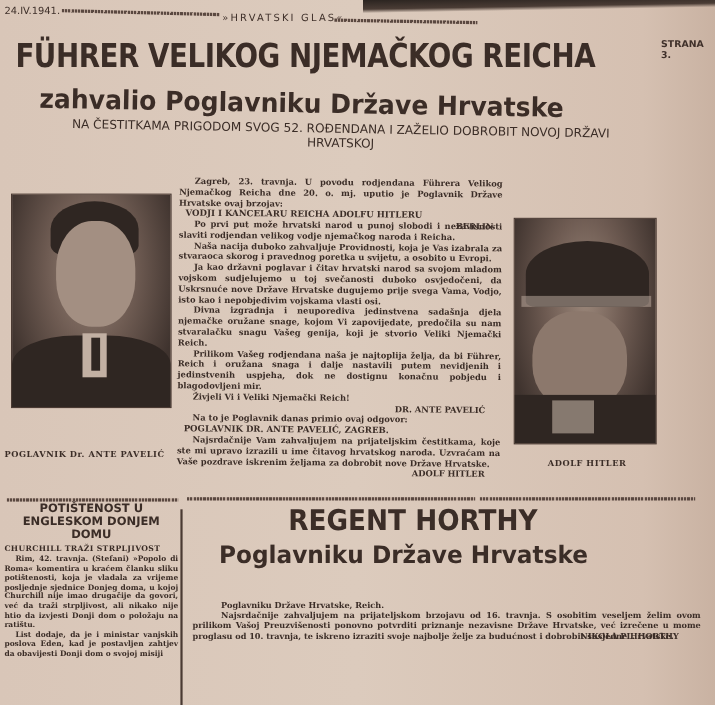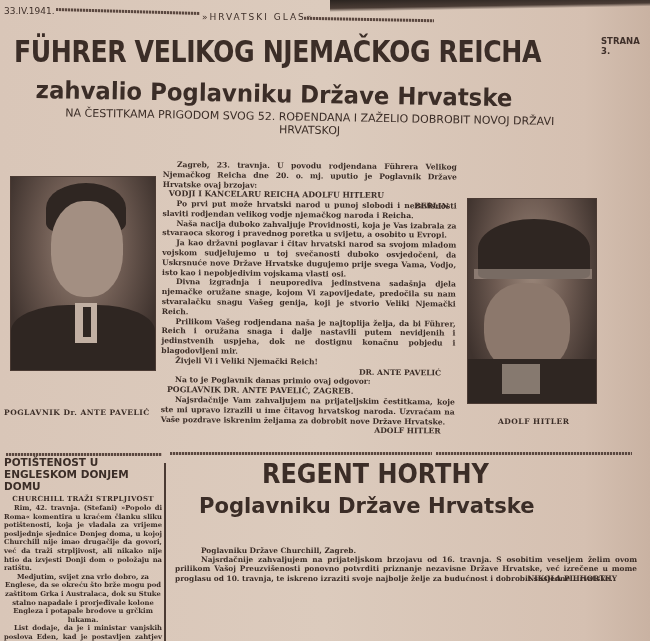--- a/index.html
+++ b/index.html
@@ -73,24 +73,24 @@
   .rule {
     position: absolute; height: 3px;
     background: repeating-linear-gradient(90deg, #5a4840 0 2px, #bba699 2px 3px);
   }
   .vrule { position: absolute; width: 2px; background: #4a3a33; }
   .left-col {
     position: absolute; left: 4px; top: 456px; width: 158px;
   }
   .lc-title {
     font-family: "DejaVu Sans", sans-serif; font-weight: bold; font-size: 10.5px;
-    line-height: 12px; text-align: left; color: #3b2d27;
+    line-height: 12px; text-align: center; color: #3b2d27;
   }
   .lc-sub {
-    font-size: 7px; font-weight: bold; text-align: center; letter-spacing: 0.3px;
+    font-size: 7px; font-weight: bold; letter-spacing: 0.3px;
     margin-top: 2px;
   }
   .lc-body {
     font-size: 6.8px; line-height: 8.6px; font-weight: bold; text-align: justify; margin-top: 1px;
   }
   .lc-body p { margin: 0; text-indent: 10px; }
   .lc-body p.center { text-align: center; text-indent: 0; }
   .horthy-h1 {
     position: absolute; left: 262px; top: 460px;
     font-family: "DejaVu Sans", sans-serif; font-weight: bold; font-size: 26px;
@@ -117,21 +117,21 @@
   .horthy-body p.addr { text-indent: 26px; }
   .horthy-body .sig { text-align: right; padding-right: 20px; margin-top: -9px; text-indent: 0; }
 </style>
 </head>
 <body>
 
 <div class="page">
   <div class="shadow-top"></div>
 
   <div class="masthead">
-    <span class="mh-date">33.IV.1941.</span>
+    <span class="mh-date">24.IV.1941.</span>
     <div class="mh-rule" style="left:52px;top:8px;width:144px;transform:rotate(1.5deg);"></div>
     <span class="mh-title">»HRVATSKI GLAS«</span>
     <div class="mh-rule" style="left:300px;top:16px;width:130px;transform:rotate(1deg);"></div>
     <span class="mh-page">STRANA 3.</span>
   </div>
 
   <div class="h1">FÜHRER VELIKOG NJEMAČKOG REICHA</div>
   <div class="h2">zahvalio Poglavniku Države Hrvatske</div>
   <div class="h3">NA ČESTITKAMA PRIGODOM SVOG 52. ROĐENDANA I ZAŽELIO DOBROBIT NOVOJ DRŽAVI HRVATSKOJ</div>
 
@@ -173,25 +173,24 @@
   <div class="rule" style="left:6px;top:453px;width:156px;"></div>
   <div class="rule" style="left:170px;top:452px;width:262px;"></div>
   <div class="rule" style="left:436px;top:452px;width:196px;"></div>
   <div class="vrule" style="left:164px;top:463px;height:178px;"></div>
 
   <div class="left-col">
     <div class="lc-title">POTIŠTENOST U ENGLESKOM DONJEM DOMU</div>
     <div class="lc-sub">CHURCHILL TRAŽI STRPLJIVOST</div>
     <div class="lc-body">
       <p>Rim, 42. travnja. (Stefani) »Popolo di Roma« komentira u kraćem članku sliku potištenosti, koja je vladala za vrijeme posljednje sjednice Donjeg doma, u kojoj Churchill nije imao drugačije da govori, već da traži strpljivost, ali nikako nije htio da izvjesti Donji dom o položaju na ratištu.</p>
-      <p class="center">Medjutim, svijet zna vrlo dobro, za Englese, da se okreću što brže mogu pod zaštitom Grka i Australaca, dok su Stuke stalno napadale i prorjeđivale kolone Engleza i potapale brodove u grčkim lukama.</p>
       <p>List dodaje, da je i ministar vanjskih poslova Eden, kad je postavljen zahtjev da obavijesti Donji dom o svojoj misiji</p>
     </div>
   </div>
 
   <div class="horthy-h1">REGENT HORTHY</div>
   <div class="horthy-h2">Poglavniku Države Hrvatske</div>
   <div class="horthy-body">
-    <p class="addr">Poglavniku Države Churchill, Zagreb.</p>
+    <p class="addr">Poglavniku Države Hrvatske, Reich.</p>
     <p>Najsrdačnije zahvaljujem na prijateljskom brzojavu od 16. travnja. S osobitim veseljem želim ovom prilikom Vašoj Preuzvišenosti ponovno potvrditi priznanje nezavisne Države Hrvatske, već izrečene u mome proglasu od 10. travnja, te iskreno izraziti svoje najbolje želje za budućnost i dobrobit susjedne Hrvatske.</p>
     <p class="sig">NIKOLA PL. HORTHY</p>
   </div>
 </div>
 
 </body></html>

